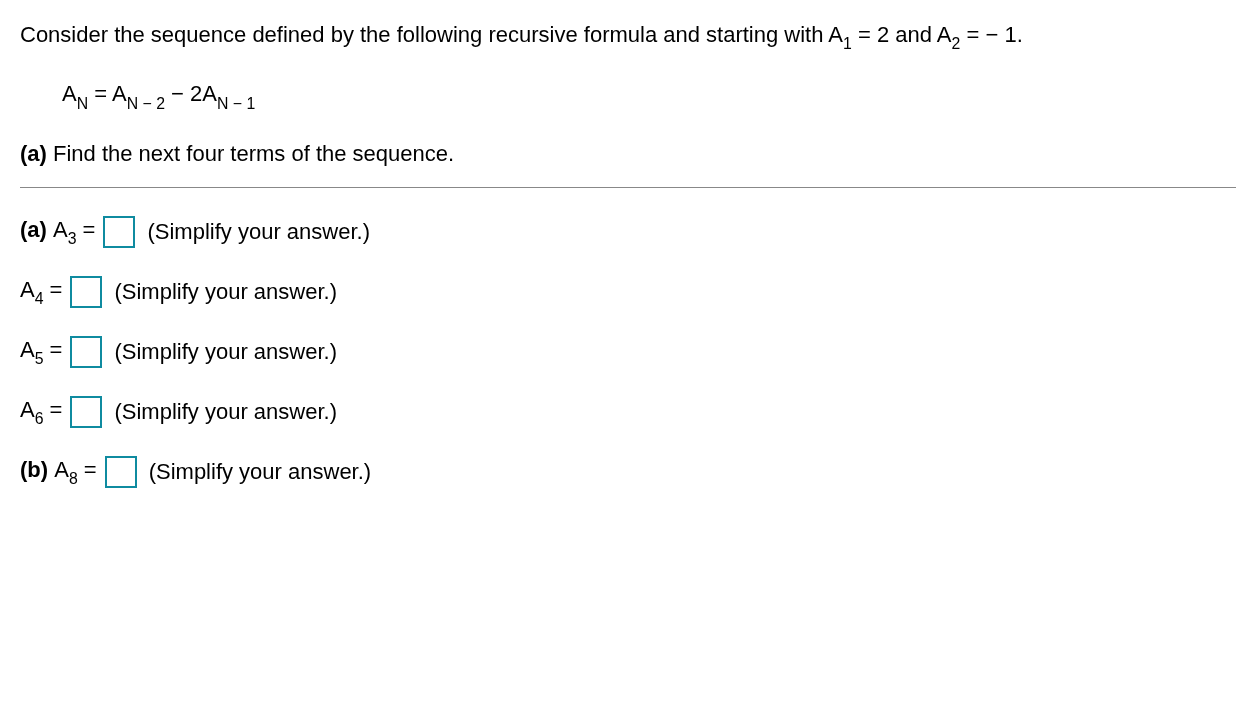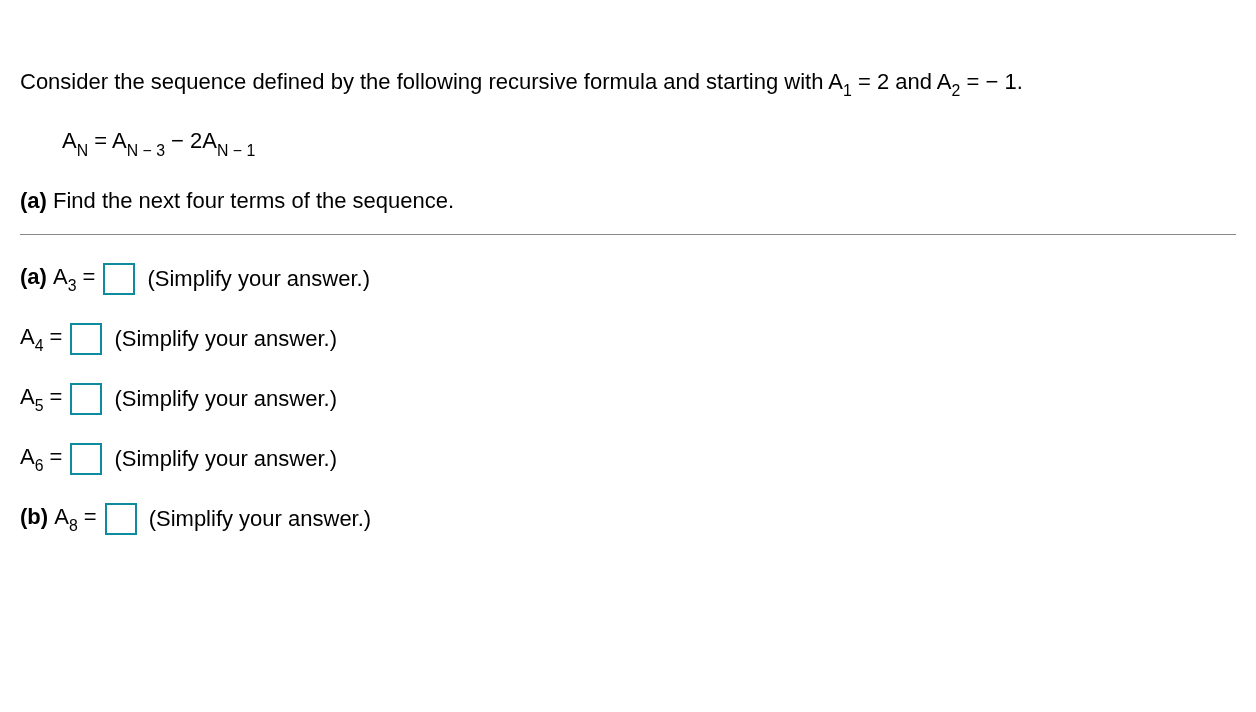--- a/index.html
+++ b/index.html
@@ -9,21 +9,20 @@
     }
     body {
       font-family: Arial, Helvetica, sans-serif;
       font-size: 22px;
       color: #000;
       padding: 22px 20px;
       background: #fff;
     }
     .intro {
       margin-bottom: 30px;
-      margin-top: 47px;
     }
     .formula {
       margin-left: 42px;
       margin-bottom: 30px;
     }
     .parts {
       margin-bottom: 20px;
     }
     .part-line {
       margin-bottom: 2px;
@@ -68,21 +67,21 @@
     }
   </style>
 </head>
 <body>
 
 <div class="intro">
   <span>Consider the sequence defined by the following recursive formula and starting with A</span><sub>1</sub><span> = 2 and A</span><sub>2</sub><span> = − 1.</span>
 </div>
 
 <div class="formula math">
-  <span>A</span><sub>N</sub><span> = A</span><sub>N − 3</sub><span> − 2A</span><sub>N − 1</sub>
+  <span>A</span><sub>N</sub><span> = A</span><sub>N − 2</sub><span> − 2A</span><sub>N − 1</sub>
 </div>
 
 <div class="parts">
   <div class="part-line">
     <span class="bold">(a)</span><span> Find the next four terms of the sequence.</span>
   </div>
 </div>
 
 <hr>
 

